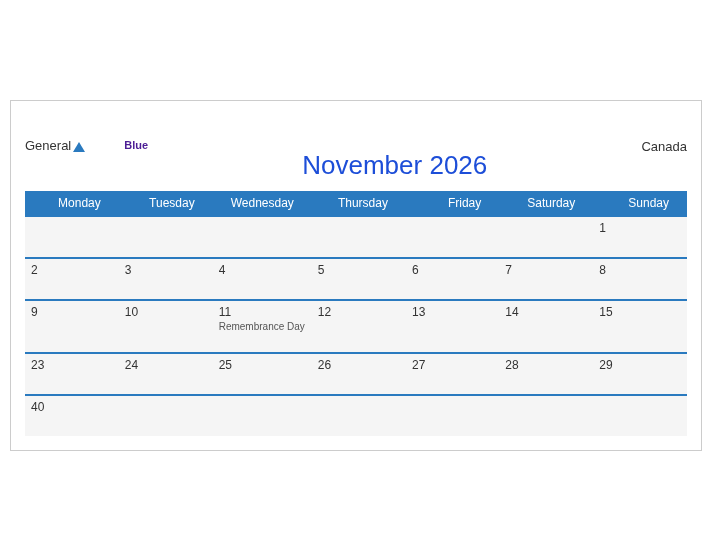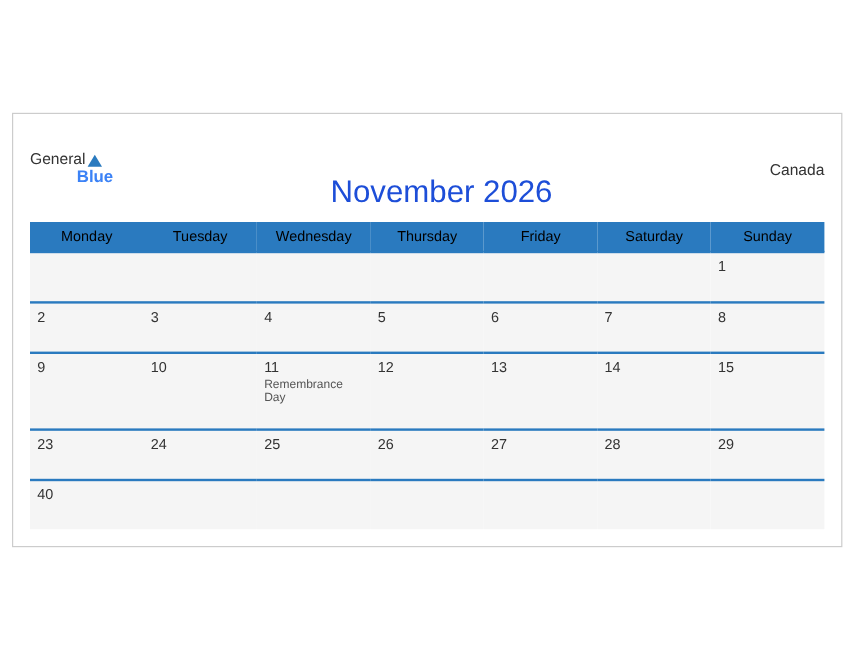--- a/index.html
+++ b/index.html
@@ -20,32 +20,31 @@
     }
     .calendar-header {
       display: flex;
       align-items: center;
       justify-content: space-between;
       margin-bottom: 10px;
       position: relative;
     }
     .logo {
       display: flex;
-      flex-direction: column;
       line-height: 1.1;
       font-size: 13px;
     }
     .logo-general {
       color: #333;
       font-size: 13px;
       font-weight: normal;
     }
     .logo-blue {
-      color: #3b82f6;
-      font-size: 14px;
+      color: #4c1d95;
+      font-size: 11px;
       font-weight: bold;
       padding-left: 39px;
     }
     .logo-triangle {
       display: inline-block;
       width: 0;
       height: 0;
       border-left: 6px solid transparent;
       border-right: 6px solid transparent;
       border-bottom: 10px solid #2a7abf;
@@ -64,25 +63,25 @@
       font-size: 13px;
       color: #333;
       text-align: right;
     }
     .calendar-grid {
       width: 100%;
       border-collapse: collapse;
     }
     .calendar-grid th {
       background-color: #2a7abf;
-      color: #000000;
+      color: #ffffff;
       font-size: 12px;
       font-weight: normal;
-      padding: 5px 2px;
-      text-align: center;
+      padding: 5px 18px;
+      text-align: right;
       border: none;
     }
     .calendar-grid td {
       vertical-align: top;
       padding: 4px 6px 20px 6px;
       font-size: 12px;
       color: #333;
       border-top: 2px solid #2a7abf;
       border-right: none;
       border-bottom: none;

